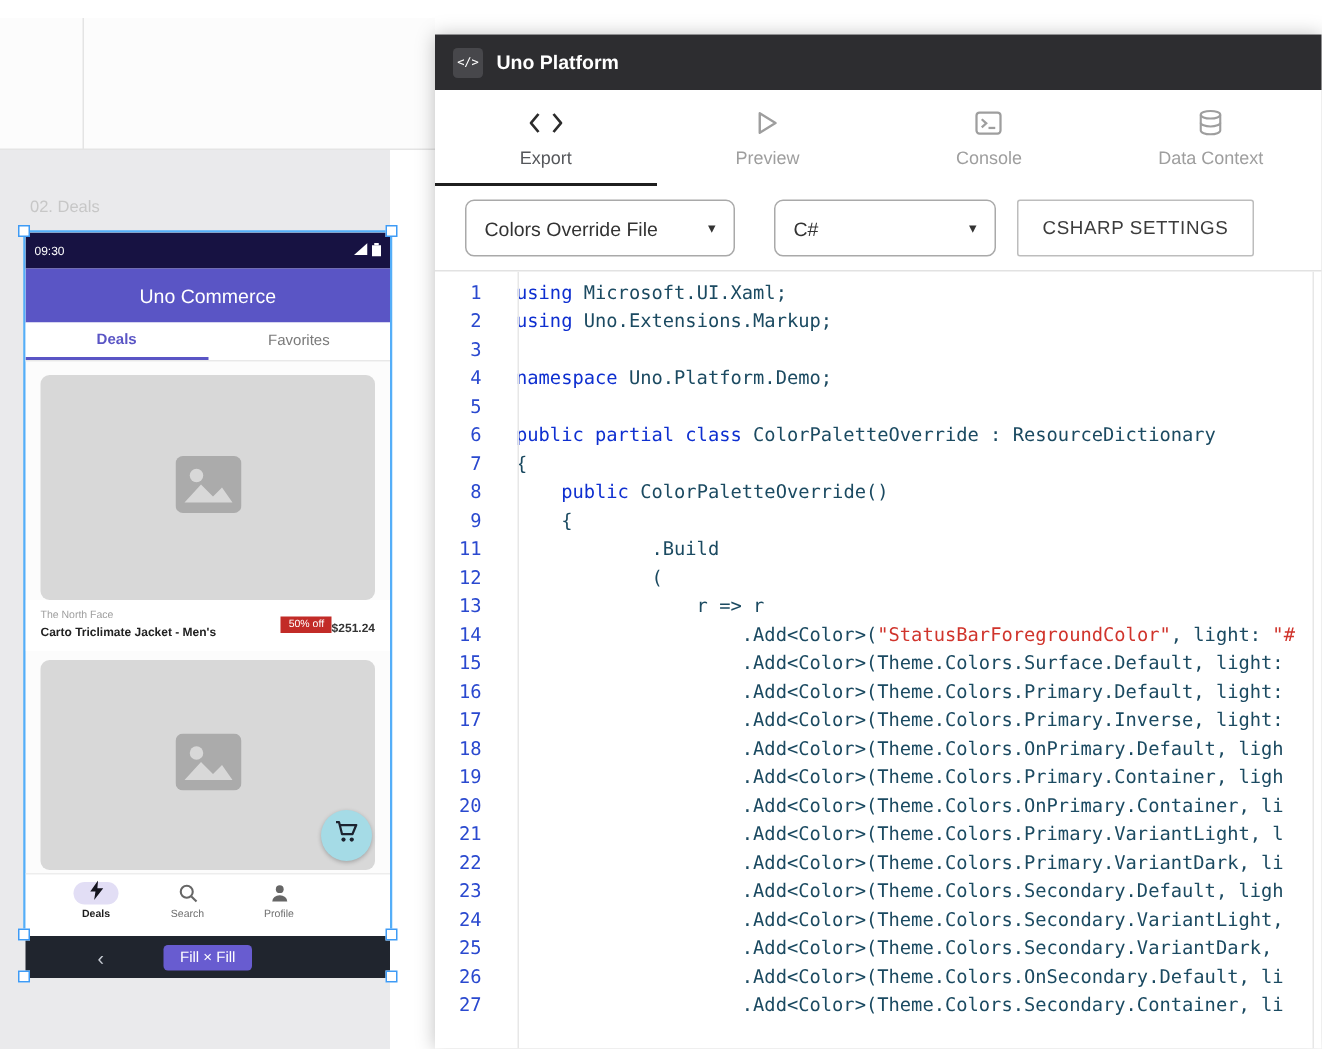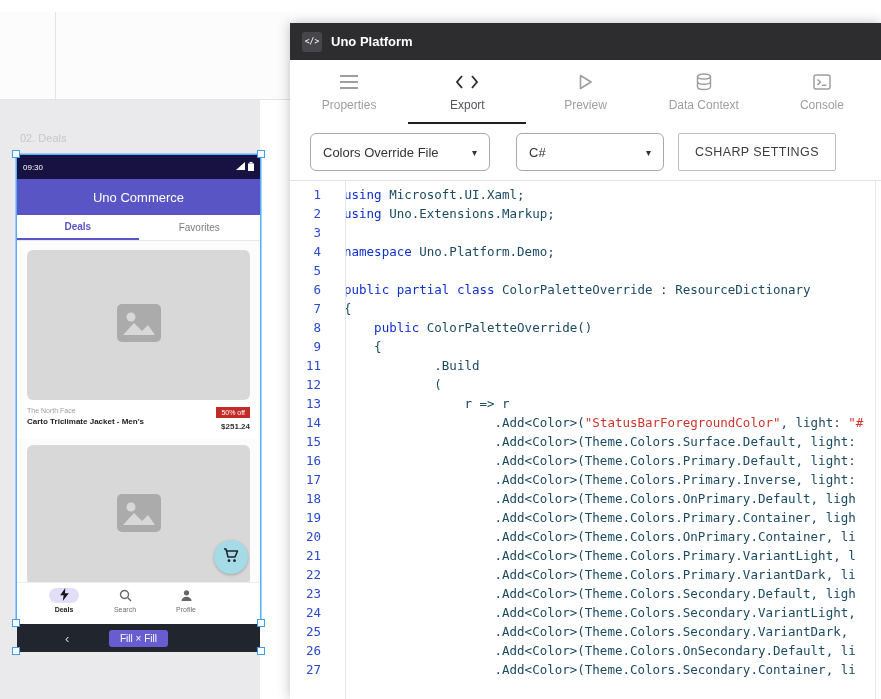--- a/index.html
+++ b/index.html
@@ -21,21 +21,21 @@
   .apptabs{height:26px;display:flex;background:#fff;border-bottom:1px solid #e8e8e8;flex:none}
   .apptab{flex:1;display:flex;align-items:center;justify-content:center;font-size:10px;color:#7a7a7a}
   .apptab.active{color:#5a55c5;font-weight:bold;border-bottom:2px solid #5a55c5}
   .phone-content{flex:1;position:relative;overflow:hidden}
   .imgcard{margin:9px 10px 0;height:150px;background:#d8d8d8;border-radius:6px;
     display:flex;align-items:center;justify-content:center}
   .imgcard.second{margin-top:6px;height:140px}
   .prodinfo{background:#fff;display:flex;justify-content:space-between;padding:7px 10px 8px}
   .brand{font-size:7px;color:#9e9e9e}
   .prodname{font-size:8px;font-weight:bold;color:#222;margin-top:3px}
-  .prodright{display:flex;flex-direction:column;align-items:flex-end}
+  .prodright{display:flex;align-items:center}
   .badge{background:#c22b27;color:#fff;font-size:7px;padding:2px 5px}
   .price{font-size:8px;font-weight:bold;color:#333;margin-top:4px}
   .fab{position:absolute;right:12px;bottom:50px;width:34px;height:34px;border-radius:50%;background:#a5dbe6;
     display:flex;align-items:center;justify-content:center;box-shadow:0 1px 3px rgba(0,0,0,.25)}
   .bottomnav{position:absolute;left:0;right:0;bottom:0;height:42px;background:#fff;border-top:1px solid #ededed;
     display:flex;padding:5px 0 0 18px;gap:3px}
   .navitem{width:58px;display:flex;flex-direction:column;align-items:center;gap:3px}
   .navlabel{font-size:7px;color:#6f6f6f}
   .navitem.active .navlabel{color:#1d1d1d;font-weight:bold}
   .navpill{width:30px;height:15px;border-radius:8px;background:#e2def5;display:flex;align-items:center;justify-content:center}
@@ -188,68 +188,56 @@
   </div>
 </div>
 
 <div class="panel">
   <div class="phead">
     <span class="codebadge">&lt;/&gt;</span>
     <span class="ptitle">Uno Platform</span>
   </div>
 
   <div class="tabbar">
-    <div class="ptab">
-      <span class="ticon">
-        <svg width="18" height="14" viewBox="0 0 18 14">
-            <g fill="#9e9e9e">
-              <rect y="0" width="18" height="2"></rect>
-              <rect y="6" width="18" height="2"></rect>
-              <rect y="12" width="18" height="2"></rect>
-            </g>
-          </svg>
-      </span>
-      <span>Properties</span>
-    </div>
     <div class="ptab active">
       <span class="ticon">
         <svg width="22" height="14" viewBox="0 0 22 14">
             <polyline points="6,1 1,7 6,13" fill="none" stroke="#2b2b2b" stroke-width="1.8"></polyline>
             <polyline points="16,1 21,7 16,13" fill="none" stroke="#2b2b2b" stroke-width="1.8"></polyline>
           </svg>
       </span>
       <span>Export</span>
     </div>
     <div class="ptab">
       <span class="ticon">
         <svg width="15" height="16" viewBox="0 0 15 16">
             <path d="M2.5 1.5 L13 8 L2.5 14.5 Z" fill="none" stroke="#9e9e9e" stroke-width="1.6" stroke-linejoin="round"></path>
           </svg>
       </span>
       <span>Preview</span>
+    </div>
+    <div class="ptab">
+      <span class="ticon">
+        <svg width="18" height="16" viewBox="0 0 18 16">
+            <rect x="1" y="1" width="16" height="14" rx="2" fill="none" stroke="#9e9e9e" stroke-width="1.5"></rect>
+            <path d="M4.5 5.5 l3 2.7 -3 2.7" fill="none" stroke="#9e9e9e" stroke-width="1.5"></path>
+            <line x1="9" y1="11.3" x2="13.5" y2="11.3" stroke="#9e9e9e" stroke-width="1.5"></line>
+          </svg>
+      </span>
+      <span>Console</span>
     </div>
     <div class="ptab">
       <span class="ticon">
         <svg width="16" height="18" viewBox="0 0 16 18">
             <ellipse cx="8" cy="3.5" rx="6.5" ry="2.5" fill="none" stroke="#9e9e9e" stroke-width="1.4"></ellipse>
             <path d="M1.5 3.5 V14 a6.5 2.5 0 0 0 13 0 V3.5" fill="none" stroke="#9e9e9e" stroke-width="1.4"></path>
             <path d="M1.5 8.8 a6.5 2.5 0 0 0 13 0" fill="none" stroke="#9e9e9e" stroke-width="1.4"></path>
           </svg>
       </span>
       <span>Data Context</span>
-    </div>
-    <div class="ptab">
-      <span class="ticon">
-        <svg width="18" height="16" viewBox="0 0 18 16">
-            <rect x="1" y="1" width="16" height="14" rx="2" fill="none" stroke="#9e9e9e" stroke-width="1.5"></rect>
-            <path d="M4.5 5.5 l3 2.7 -3 2.7" fill="none" stroke="#9e9e9e" stroke-width="1.5"></path>
-            <line x1="9" y1="11.3" x2="13.5" y2="11.3" stroke="#9e9e9e" stroke-width="1.5"></line>
-          </svg>
-      </span>
-      <span>Console</span>
     </div>
   </div>
 
   <div class="exportrow">
     <div class="select file">
       <span>Colors Override File</span>
       <span class="caret">▾</span>
     </div>
     <div class="select lang">
       <span>C#</span>

